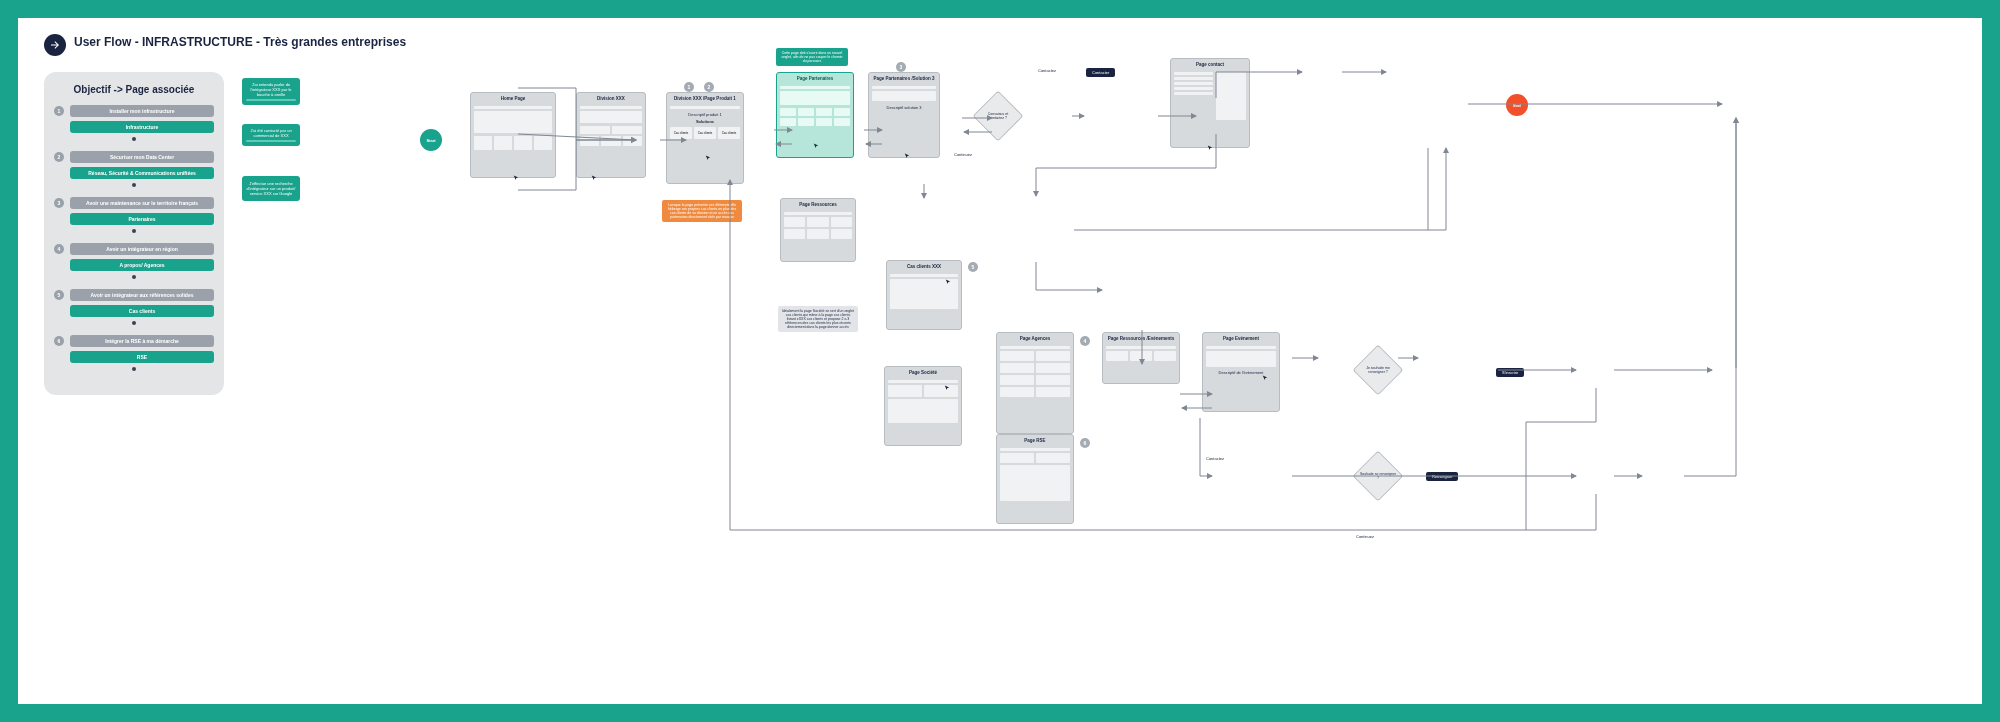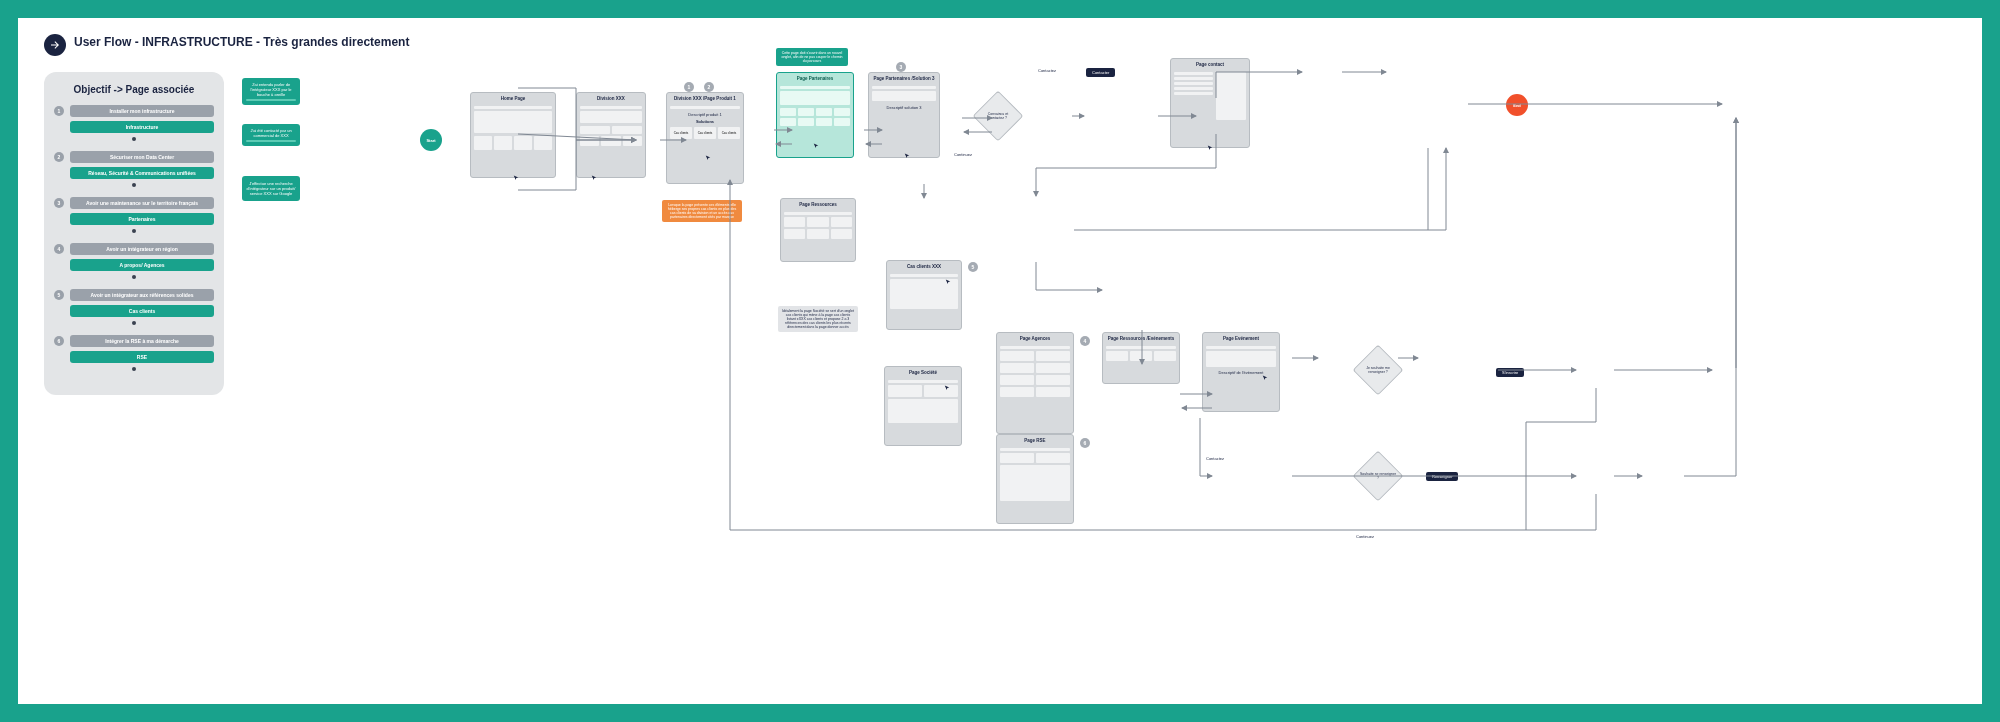--- a/index.html
+++ b/index.html
@@ -73,21 +73,21 @@
 </head>
 <body>
 
 <div class="canvas">
 
   <div class="title-icon">
     <svg viewBox="0 0 24 24">
         <path d="M4 11h12l-5-5 1.4-1.4L20 12l-7.6 7.4L11 18l5-5H4z"></path>
       </svg>
   </div>
-  <div class="page-title">User Flow - INFRASTRUCTURE - Très grandes directement</div>
+  <div class="page-title">User Flow - INFRASTRUCTURE - Très grandes entreprises</div>
 
   <div class="legend">
     <div class="legend-title">Objectif -&gt; Page associée</div>
     <div id="legend-groups">
         <div class="legend-group">
     <div class="leg-row">
       <div class="leg-badge">1</div>
       <div class="leg-item">Installer mon infrastructure</div>
     </div>
     <div class="leg-row">

